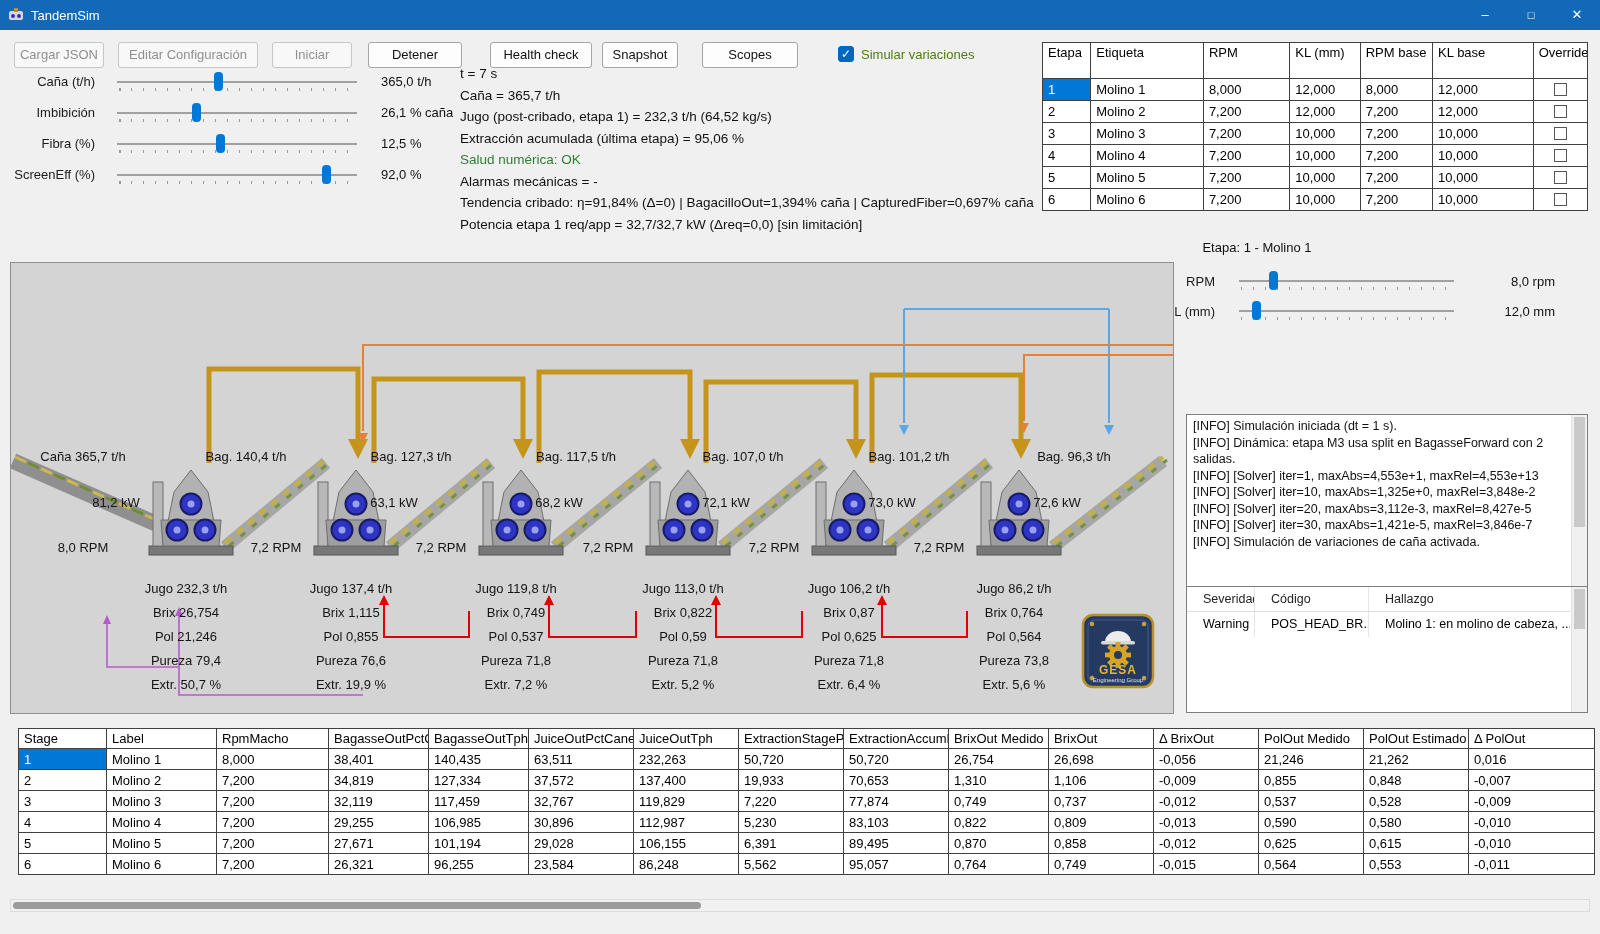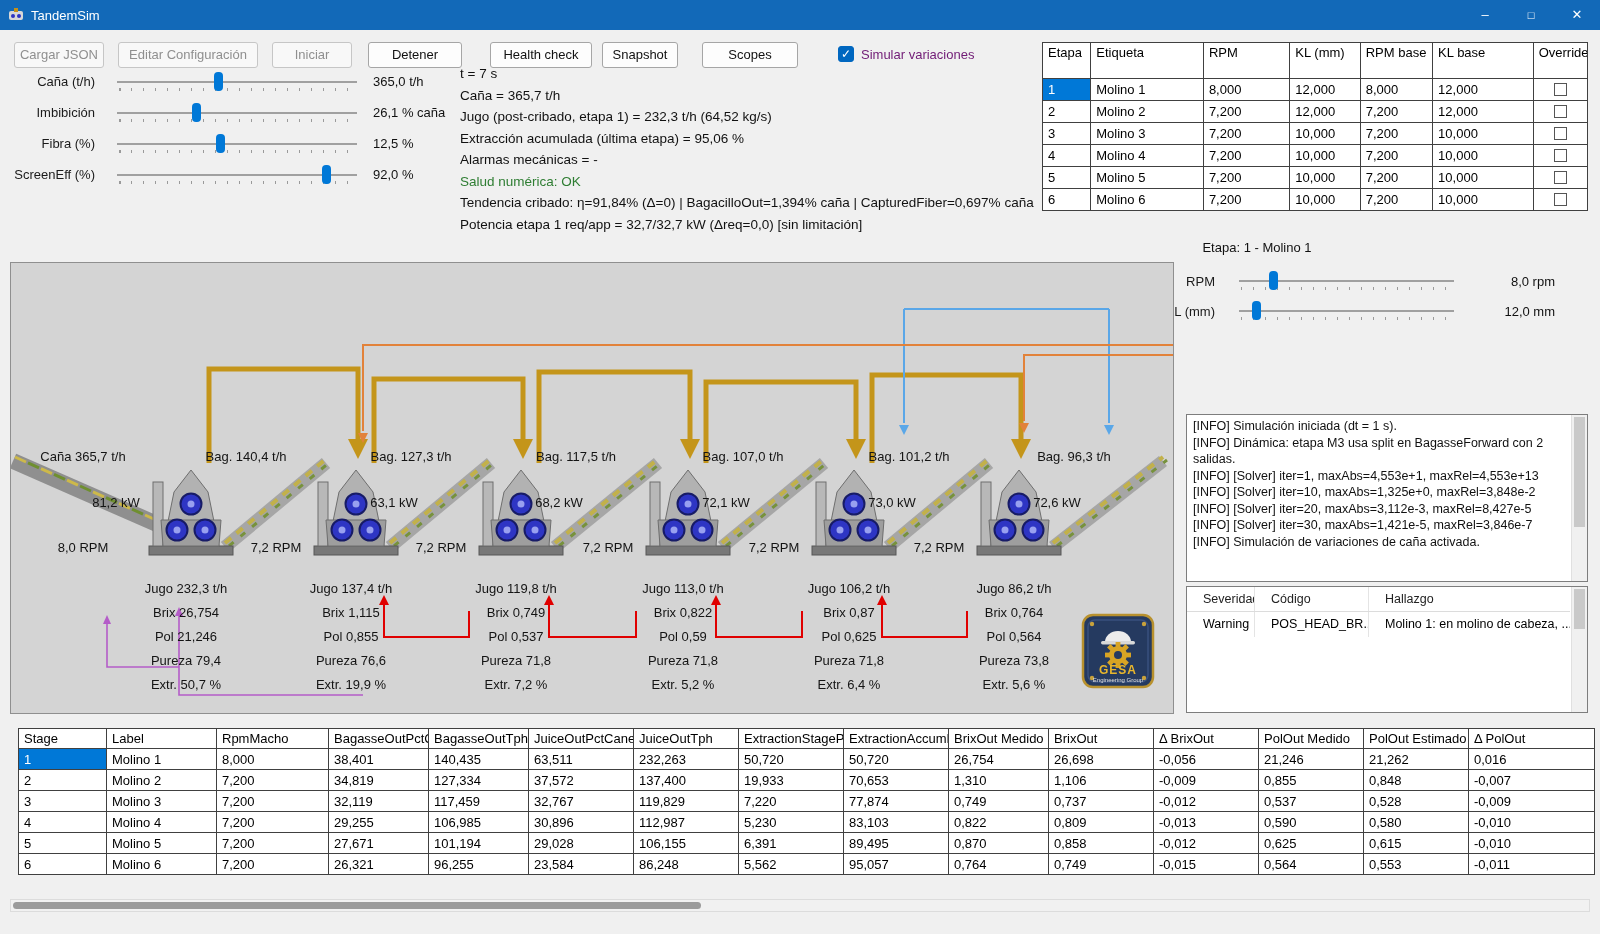--- a/index.html
+++ b/index.html
@@ -16,34 +16,34 @@
     font-size:13px;color:#fff;cursor:default;}
   #btn-min{right:92px;} #btn-max{right:46px;font-size:11px;} #btn-close{right:0;}
 
   
   .tbtn{position:absolute;top:42px;height:26px;background:#fdfdfd;border:1px solid #a6a6a6;
     border-radius:3px;font-size:13px;line-height:24px;text-align:center;color:#111;cursor:default;}
   .tbtn.dim{color:#8f8f8f;border-color:#c6c6c6;background:#f8f8f8;}
   #sim-check{position:absolute;left:838px;top:46px;display:flex;align-items:center;cursor:default;}
   .cb{width:16px;height:16px;background:#0067c0;border:1px solid #0067c0;border-radius:3px;
     color:#fff;font-size:12px;line-height:14px;text-align:center;display:inline-block;}
-  .cblabel{margin-left:7px;font-size:13px;color:#701a75;}
+  .cblabel{margin-left:7px;font-size:13px;color:#4d7c0f;}
 
   
   .slider-row{display:flex;align-items:center;height:31px;gap:12px;}
   .slider-label{font-size:13px;color:#1a1a1a;}
   .slider-track{position:relative;height:24px;}
   .slider-line{position:absolute;left:0;right:0;top:11px;height:2px;background:#a0a0a0;}
   .slider-ticks{position:absolute;left:2px;right:0;top:18px;height:3px;
     background-image:repeating-linear-gradient(to right,#9a9a9a 0,#9a9a9a 1.5px,transparent 1.5px,transparent 12px);}
   .slider-thumb{position:absolute;top:2px;width:9px;height:19px;margin-left:-4px;background:#0078d7;border-radius:4px;}
   .sliders-left{position:absolute;left:10px;top:66px;width:460px;}
   .sliders-left .slider-label{width:95px;text-align:right;padding-right:10px;}
   .sliders-left .slider-track{width:240px;}
-  .sliders-left .slider-value{margin-left:4px;font-size:13px;color:#111;}
+  .sliders-left .slider-value{margin-left:12px;font-size:13px;color:#111;}
   .sliders-right{position:absolute;left:1165px;top:266px;width:390px;}
   .sliders-right .slider-row{height:30px;}
   .sliders-right .slider-label{width:62px;text-align:right;padding-right:12px;}
   .sliders-right .slider-track{width:215px;}
   .sliders-right .slider-value{flex:1;text-align:right;font-size:13px;color:#111;}
 
   
   #status{position:absolute;left:460px;top:66px;width:640px;}
   .sline{font-size:13.5px;color:#111;margin-bottom:6.5px;white-space:nowrap;}
   .sline.health{color:#2e7d32;}
@@ -64,21 +64,21 @@
   #stage-title{position:absolute;left:1042px;top:240px;width:430px;text-align:center;
     font-size:13px;color:#111;}
 
   
   #diagram{position:absolute;left:10px;top:262px;width:1164px;height:452px;background:#d4d4d4;
     border:1px solid #8f8f8f;}
   #diagram-svg{display:block;}
   .dlbl{font-size:13px;fill:#141414;font-family:"Liberation Sans",sans-serif;}
 
   
-  #log{position:absolute;left:1186px;top:414px;width:402px;height:168px;background:#fff;
+  #log{position:absolute;left:1186px;top:414px;width:402px;height:196px;background:#fff;
     border:1px solid #7d7d7d;}
   #log-lines{position:absolute;left:0;top:0;right:17px;bottom:0;padding:3px 2px 3px 6px;
     font-size:12.5px;line-height:16.5px;color:#111;overflow:hidden;}
   .vscroll{position:absolute;top:0;right:0;width:16px;height:100%;background:#f0f0f0;
     border-left:1px solid #e0e0e0;}
   .vthumb{margin:2px;background:#c9c9c9;}
 
   
   #findings{position:absolute;left:1186px;top:586px;width:402px;height:127px;background:#fff;
     border:1px solid #7d7d7d;font-size:12.5px;}
@@ -164,22 +164,22 @@
         </div>
         <div class="slider-value">92,0 %</div>
       </div>
     </div>
 
   <div id="status">
     <div class="sline">t = 7 s</div>
     <div class="sline">Caña = 365,7 t/h</div>
     <div class="sline">Jugo (post-cribado, etapa 1) = 232,3 t/h (64,52 kg/s)</div>
     <div class="sline">Extracción acumulada (última etapa) = 95,06 %</div>
+    <div class="sline health">Salud numérica: OK</div>
     <div class="sline">Alarmas mecánicas = -</div>
-    <div class="sline health">Salud numérica: OK</div>
     <div class="sline">Tendencia cribado: η=91,84% (Δ=0) | BagacilloOut=1,394% caña | CapturedFiber=0,697% caña</div>
     <div class="sline">Potencia etapa 1 req/app = 32,7/32,7 kW (Δreq=0,0) [sin limitación]</div>
   </div>
 
   <table id="etapa-table" class="grid">
       <colgroup>
         <col style="width: 48px;">
         <col style="width: 112px;">
         <col style="width: 86px;">
         <col style="width: 70px;">

